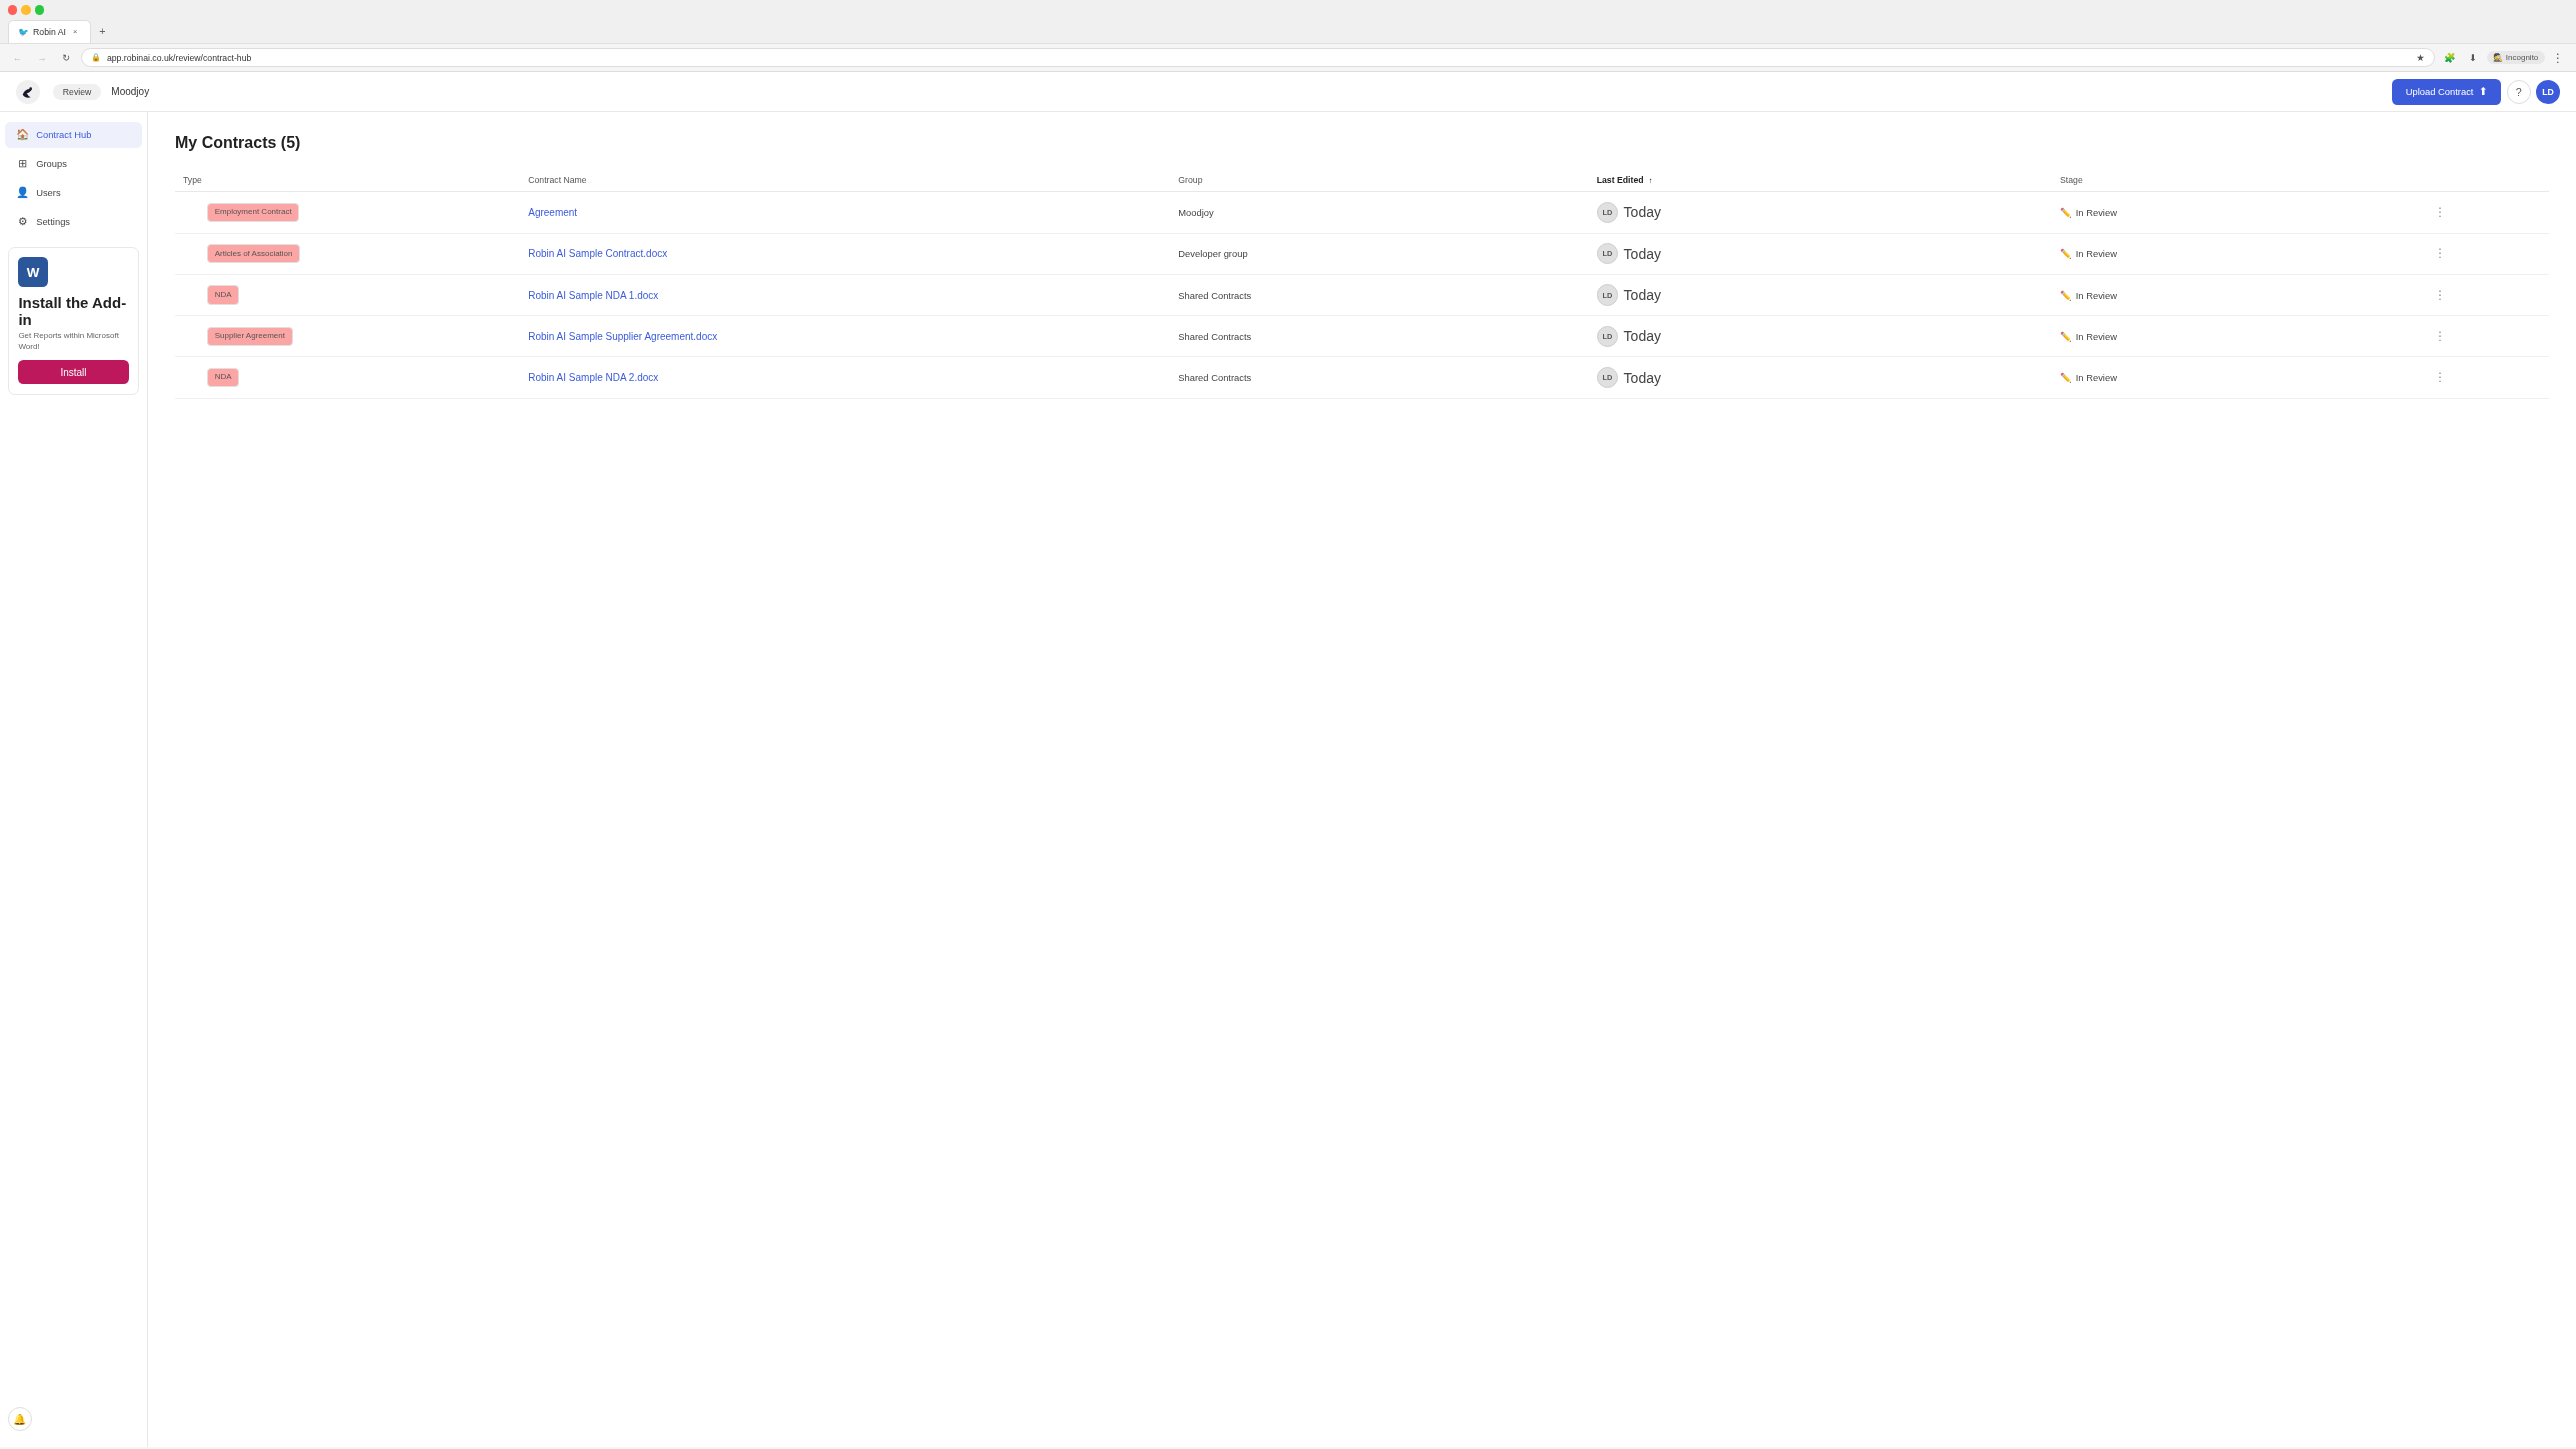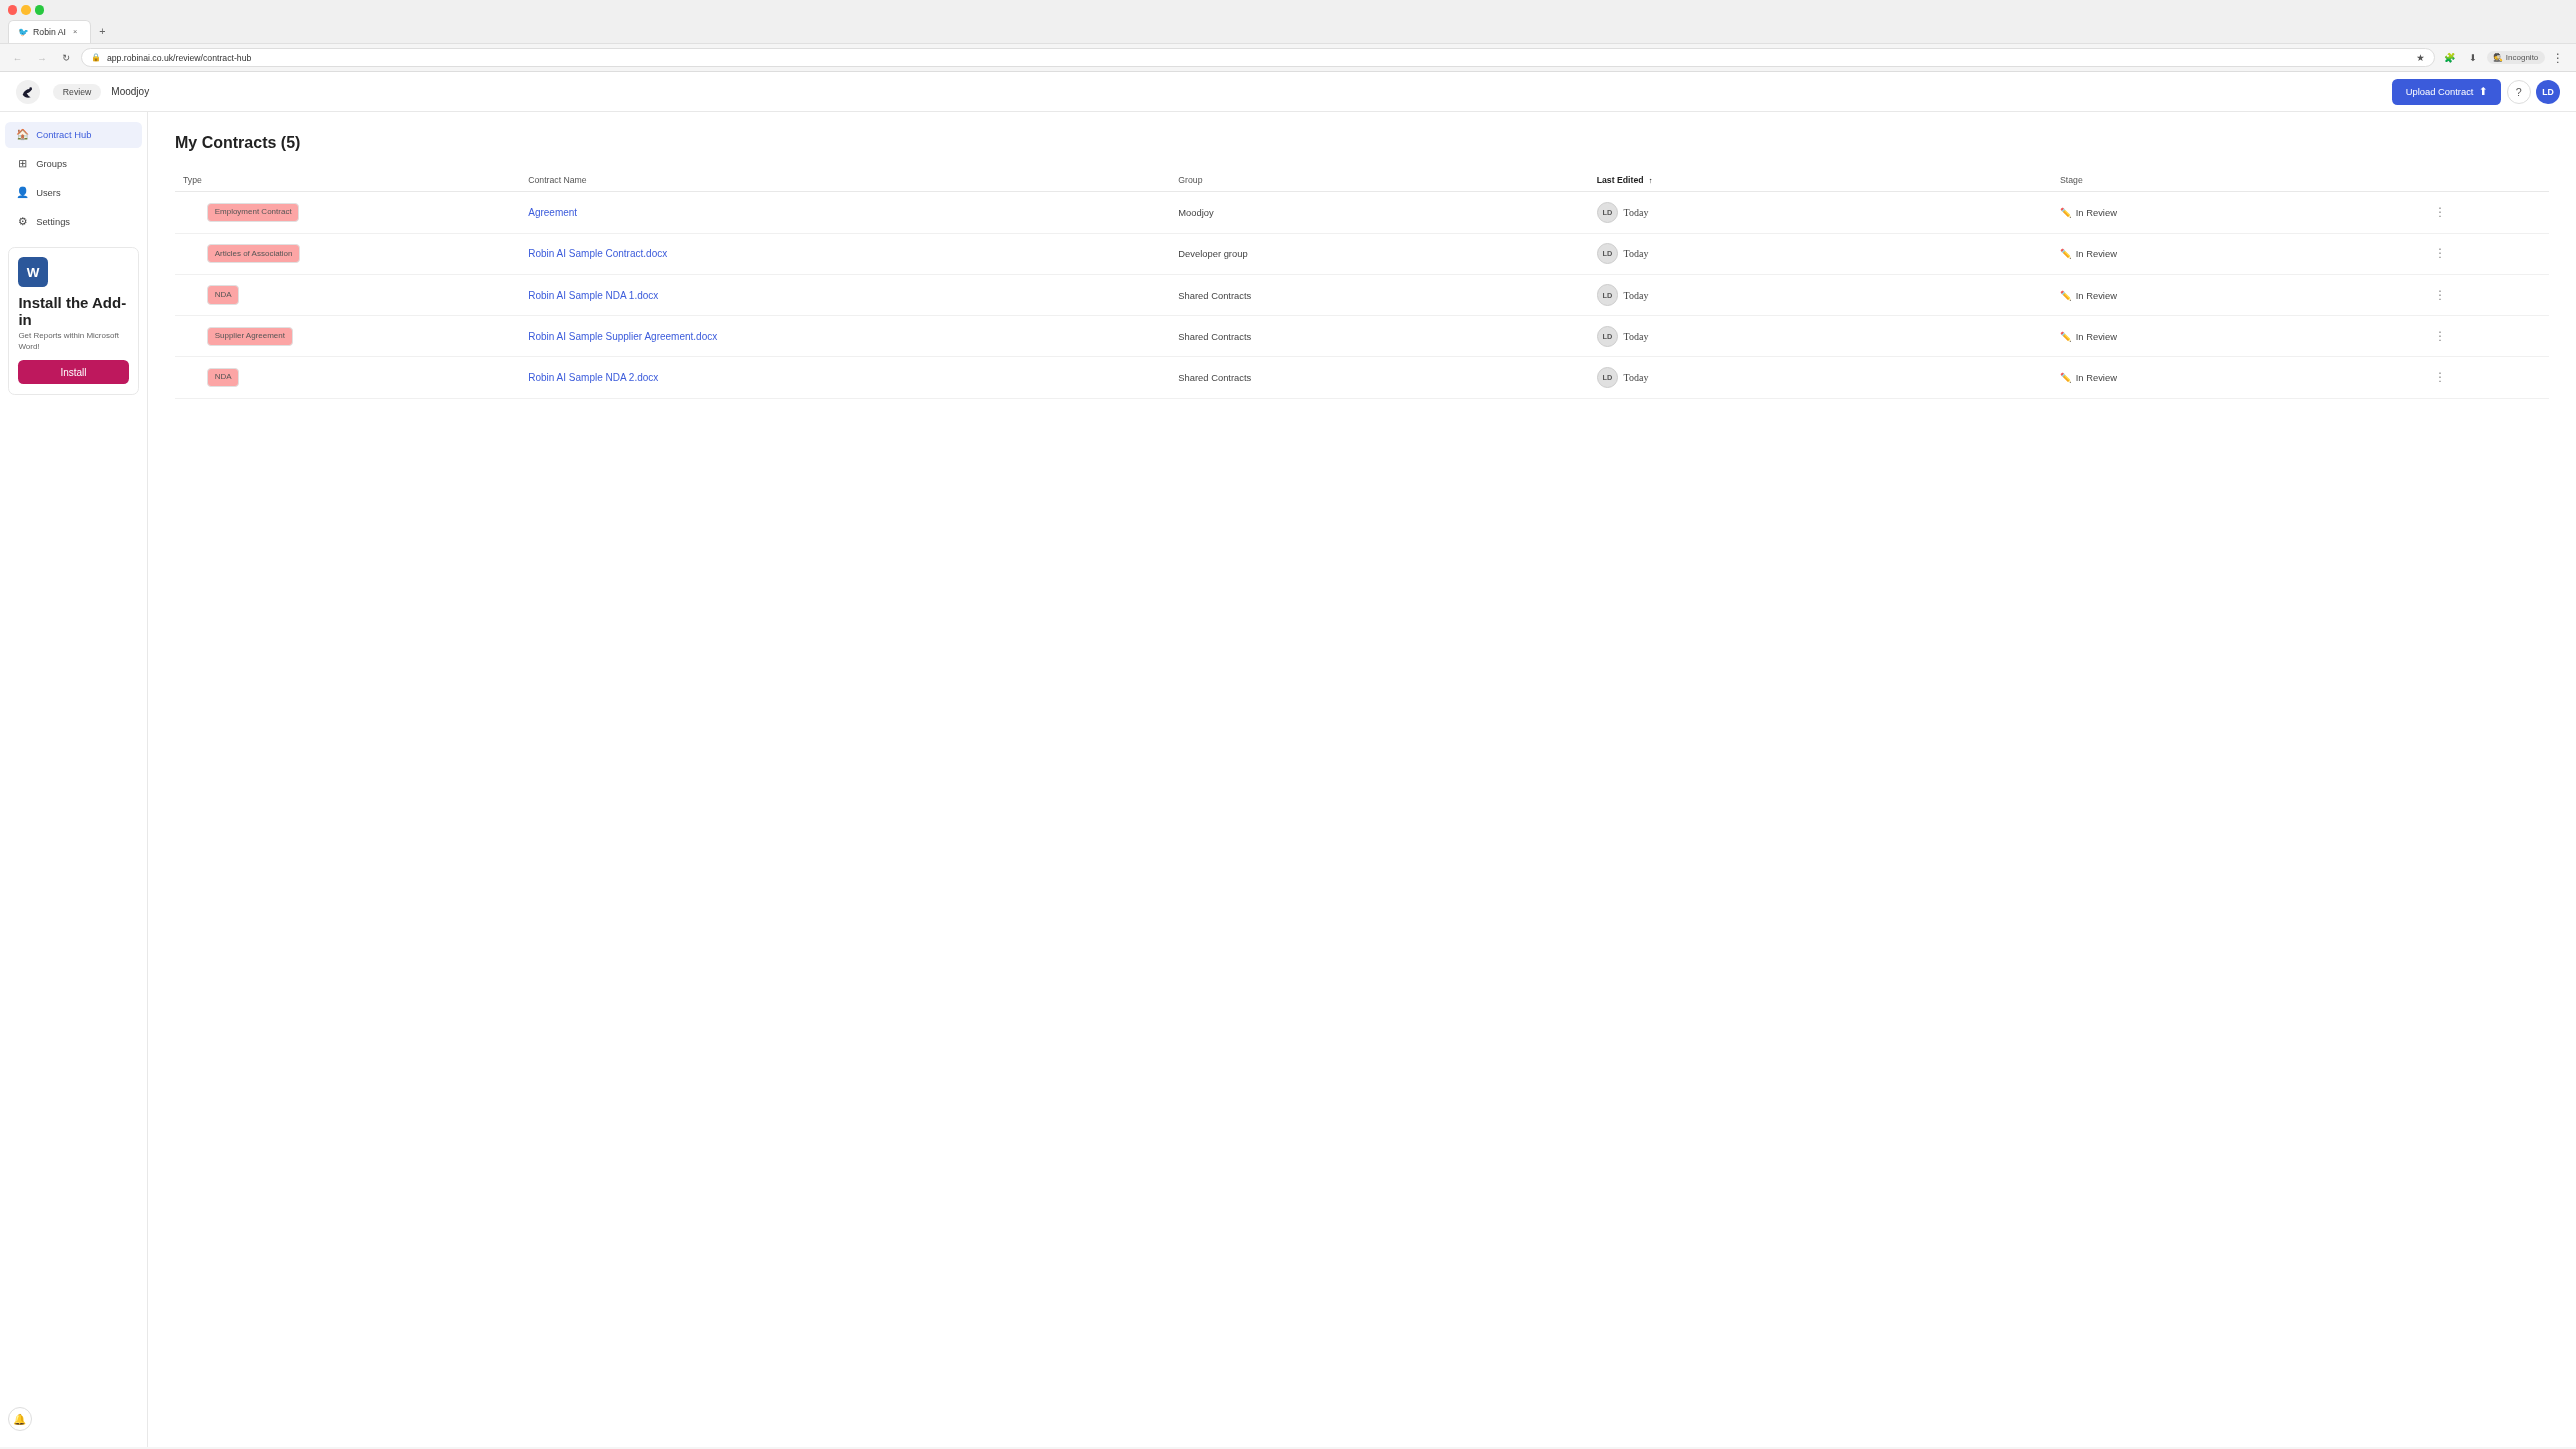--- a/index.html
+++ b/index.html
@@ -73,21 +73,21 @@
     .contracts-table th { text-align: left; padding: 6.7px 8px; color: #555; font-size: 8.7px; font-weight: 500; border-bottom: 1.3px solid #e8e8e8; margin-top: 17px; }
     .contracts-table th.sorted { color: #222; font-weight: 600; }
     .sort-arrow { margin-left: 2.7px; font-size: 7.4px; }
     .contracts-table td { padding: 9.4px 8px; border-bottom: 0.7px solid #f0f0f0; vertical-align: middle; }
 
     .type-badge { display: inline-block; background: #fca5a5; border: 0.7px solid #e0e0e0; border-radius: 4px; padding: 3.4px 6.7px; font-size: 8px; color: #555; text-align: center; line-height: 1.3; margin-left: 24px; }
     .contract-link { color: #3b5bdb; text-decoration: none; font-size: 10px; }
     .group-name { color: #444; font-size: 9.4px; }
     .avatar-sm { width: 21.5px; height: 21.5px; border-radius: 50%; background: #e0e0e0; border: 1.3px solid #ccc; display: flex; align-items: center; justify-content: center; font-size: 7.4px; font-weight: 600; color: #555; }
     .last-edited-cell { display: flex; align-items: center; gap: 5.4px; }
-    .today-text { font-size: 10px; color: #444; font-family: Liberation Serif, serif; }
+    .today-text { font-size: 14px; color: #444; }
     .stage-cell { display: flex; align-items: center; gap: 4px; font-size: 9.4px; color: #444; }
     .edit-icon { font-size: 9.4px; color: #888; }
     .more-icon { color: #888; cursor: pointer; font-size: 12px; letter-spacing: 0.7px; padding: 1.3px 4px; border-radius: 2.7px; }
 
     .col-type { width: 94px; }
     .col-name { width: 188px; }
     .col-group { width: 121px; }
     .col-edited { width: 134px; }
     .col-stage { width: 107px; }
     .col-actions { width: 27px; }

